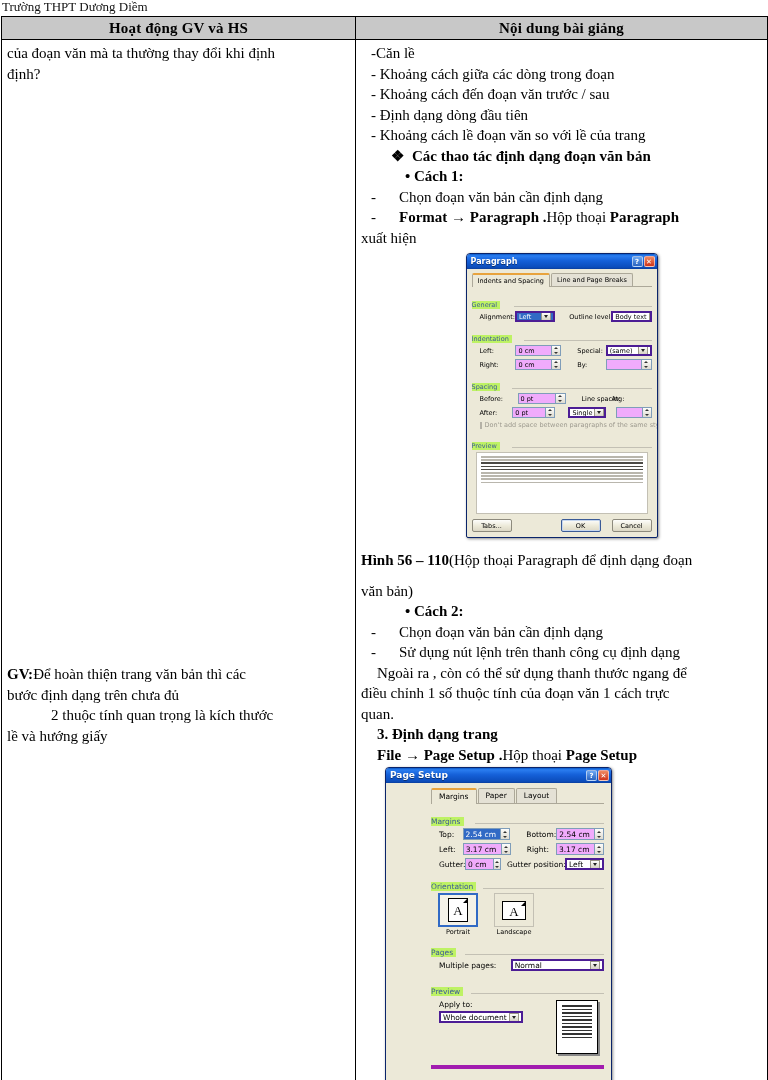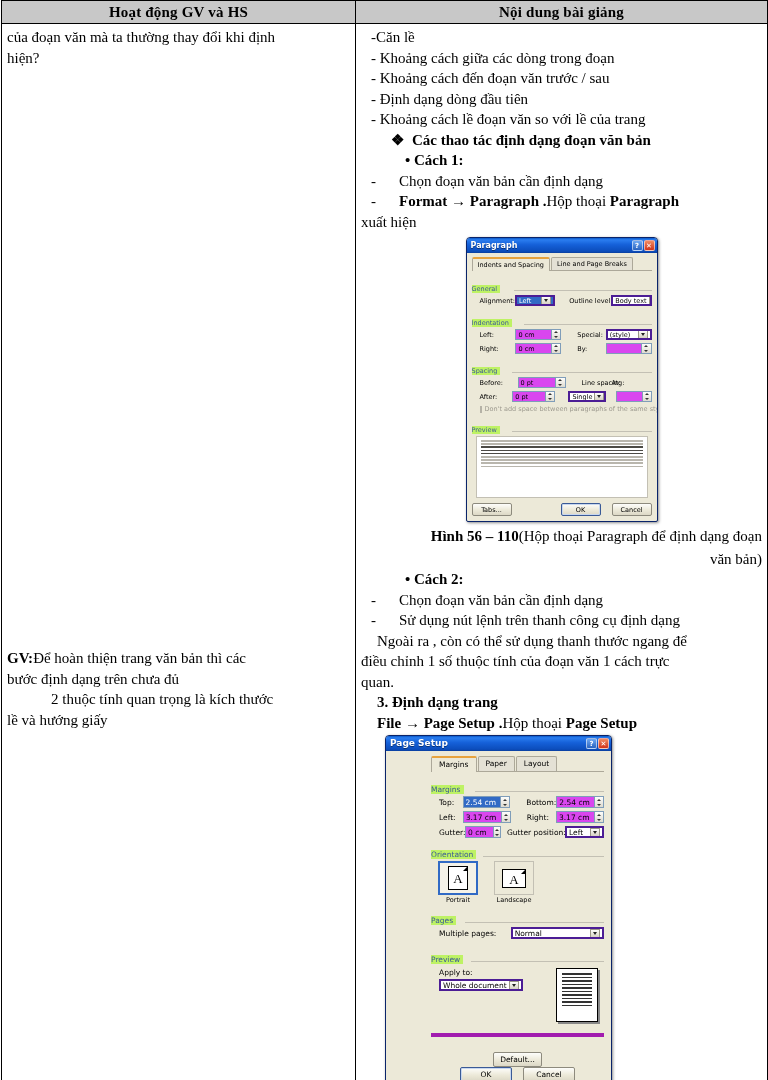--- a/index.html
+++ b/index.html
@@ -69,22 +69,22 @@
   .ind-dash { padding-left: 10px; }
   .dash-item { padding-left: 10px; }
   .dash-item .dsh { display: inline-block; width: 28px; }
 
   .left-spacer { height: 580px; }
 
   
   .caption {
     font-size: 15px;
     line-height: 20.5px;
-    text-align: right;
-    padding: 2px 0 0 0;
+    text-align: left;
+    padding: 10px 0 0 0;
   }
   .caption .b { font-weight: bold; }
 
   
   .dlg {
     background: #ece9d8;
     border: 1px solid #0a246a;
     border-radius: 4px 4px 2px 2px;
     box-shadow: 1px 1px 3px rgba(0,0,0,.45);
     font-family: "DejaVu Sans", "Liberation Sans", sans-serif;
@@ -160,21 +160,21 @@
     margin-top: -5px; margin-bottom: 4px;
     margin-left: 42px;
   }
 
   .frow { display: flex; align-items: center; margin-bottom: 3px; }
   .flab {
     font-size: 6.5px; color: #000;
     white-space: nowrap;
   }
   .fld {
-    background: #d946ef;
+    background: #f0abfc;
     border: 1px solid #7f9db9;
     height: 11px;
     font-size: 6.5px;
     line-height: 10px;
     padding: 0 2px;
     color: #000;
     white-space: nowrap;
     overflow: hidden;
   }
   .fld.sel { background: #316ac5; color: #fff; }
@@ -302,39 +302,40 @@
     padding: 4px 5px;
     overflow: hidden;
   }
   .page-preview .l { height: 1.5px; background: #333; margin-bottom: 2px; }
 </style>
 </head>
 <body>
 
 <div class="page">
 
+  <div class="doc-header">Trường THPT Dương Diềm</div>
 
   <table class="lesson-table">
     <colgroup>
         <col class="c1">
         <col class="c2">
       </colgroup>
     <thead>
       <tr>
         <th class="col-head">Hoạt động GV và HS</th>
         <th class="col-head">Nội dung bài giảng</th>
       </tr>
     </thead>
     <tbody>
       <tr>
 
         <td>
           <div class="cellbody">
             <div class="ln">của đoạn văn mà ta thường thay đổi khi định</div>
-            <div class="ln">hiện?</div>
+            <div class="ln">định?</div>
 
             <div class="left-spacer"></div>
 
             <div class="ln"><span class="b">GV:</span><span>Để hoàn thiện trang văn bản thì các</span></div>
             <div class="ln">bước định dạng trên chưa đủ</div>
             <div class="ln ind3">2 thuộc tính quan trọng là kích thước</div>
             <div class="ln">lề và hướng giấy</div>
           </div>
         </td>
 
@@ -402,21 +403,21 @@
                     <div class="group-rule" style="margin-left:52px;"></div>
                     <div class="frow">
                       <span class="flab" style="width:46px;padding-left:8px;">Left:</span>
                       <span class="fld" style="width:38px;">0 cm</span>
                       <span class="spin">
                           <i class="up"></i>
                           <i class="dn"></i>
                         </span>
                       <span class="flab" style="width:46px;padding-left:16px;">Special:</span>
                       <span class="combo" style="width:48px;">
-                          <span>(style)</span>
+                          <span>(same)</span>
                           <span class="cbtn">
                             <i></i>
                           </span>
                         </span>
                     </div>
                     <div class="frow">
                       <span class="flab" style="width:46px;padding-left:8px;">Right:</span>
                       <span class="fld" style="width:38px;">0 cm</span>
                       <span class="spin">
                           <i class="up"></i>

